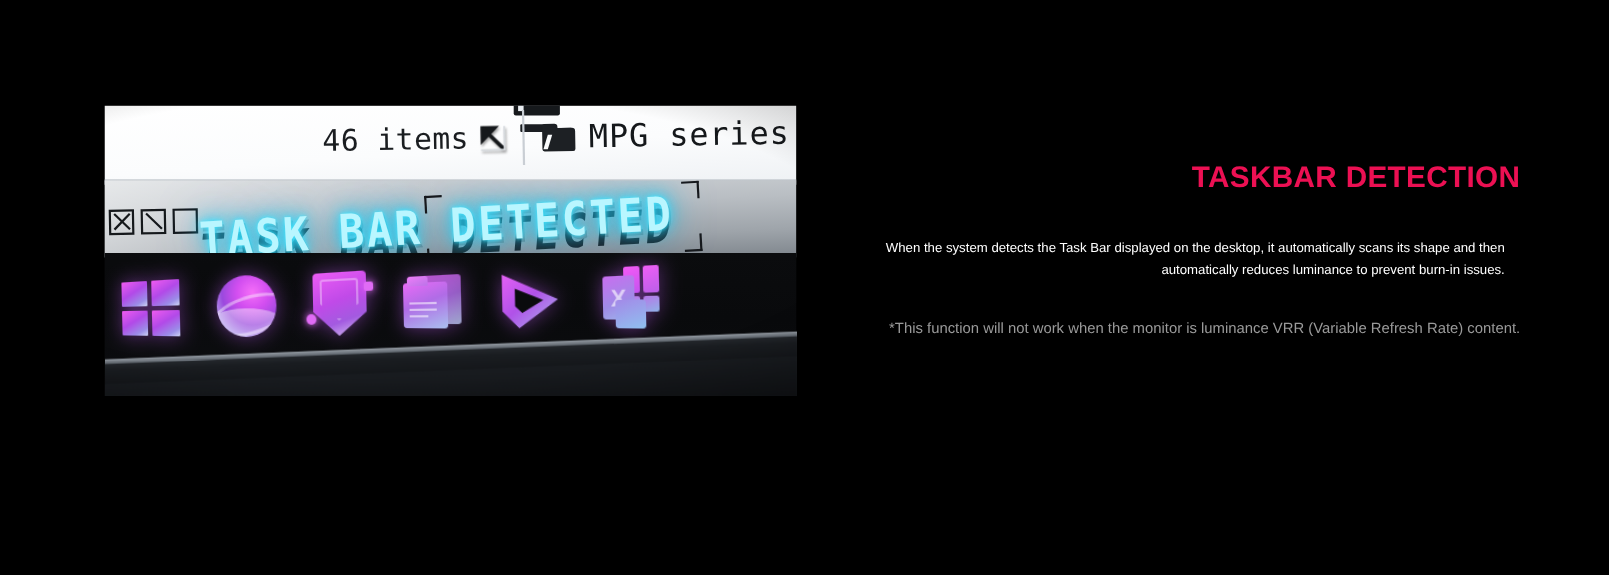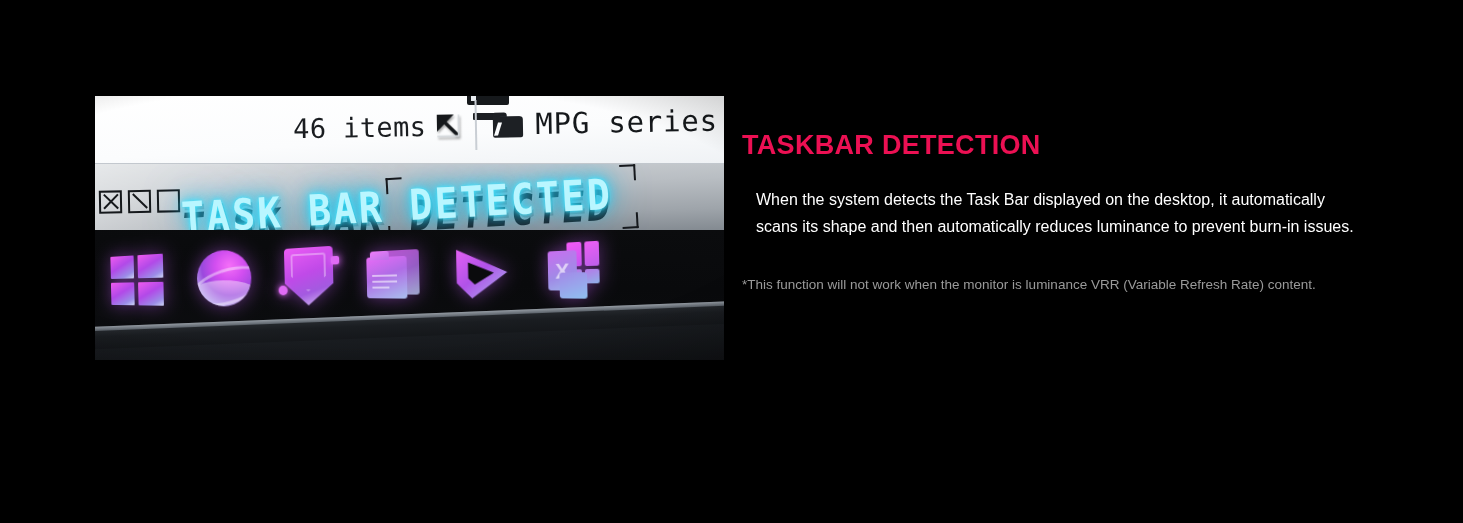--- a/index.html
+++ b/index.html
@@ -208,28 +208,28 @@
   .bezel-lo{
     position:absolute;left:0;top:256px;width:100%;height:70px;
     background:linear-gradient(180deg,#191c20,#0a0b0d);
     transform:rotate(-2.3deg) scale(1.08);transform-origin:left center;
   }
   .vig{position:absolute;inset:0;pointer-events:none;
     background:radial-gradient(125% 95% at 42% 45%,rgba(0,0,0,0) 52%,rgba(0,0,0,.55) 100%);}
 
   
   .copy{
-    position:absolute;left:742px;top:130px;width:640px;text-align:left;
+    position:absolute;left:742px;top:146px;width:640px;text-align:right;
   }
   .headline{
     margin:0;font-size:27px;font-weight:bold;letter-spacing:.3px;
     color:#ec1053;line-height:1.15;
   }
   .bodytext{
-    margin:26px 14px 0 14px;font-size:16px;line-height:1.68;
+    margin:38px 14px 0 14px;font-size:12px;line-height:1.68;
     color:#ffffff;font-weight:400;
   }
   .note{
     margin:34px 0 0 0;font-size:13.5px;color:#9a9a9a;line-height:1.5;
   }
 </style>
 </head>
 <body>
 
 <div class="stage">

